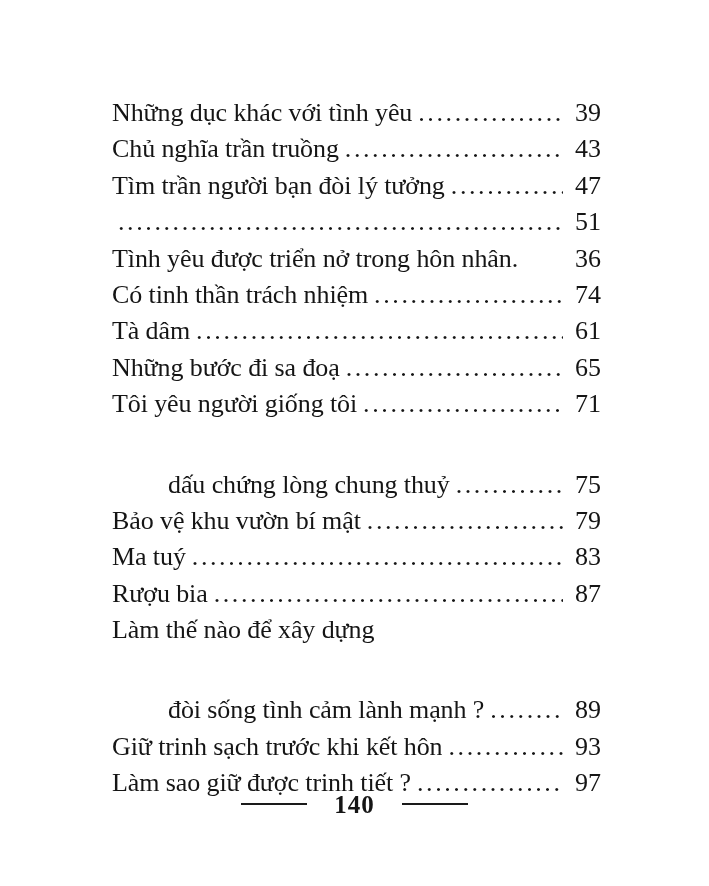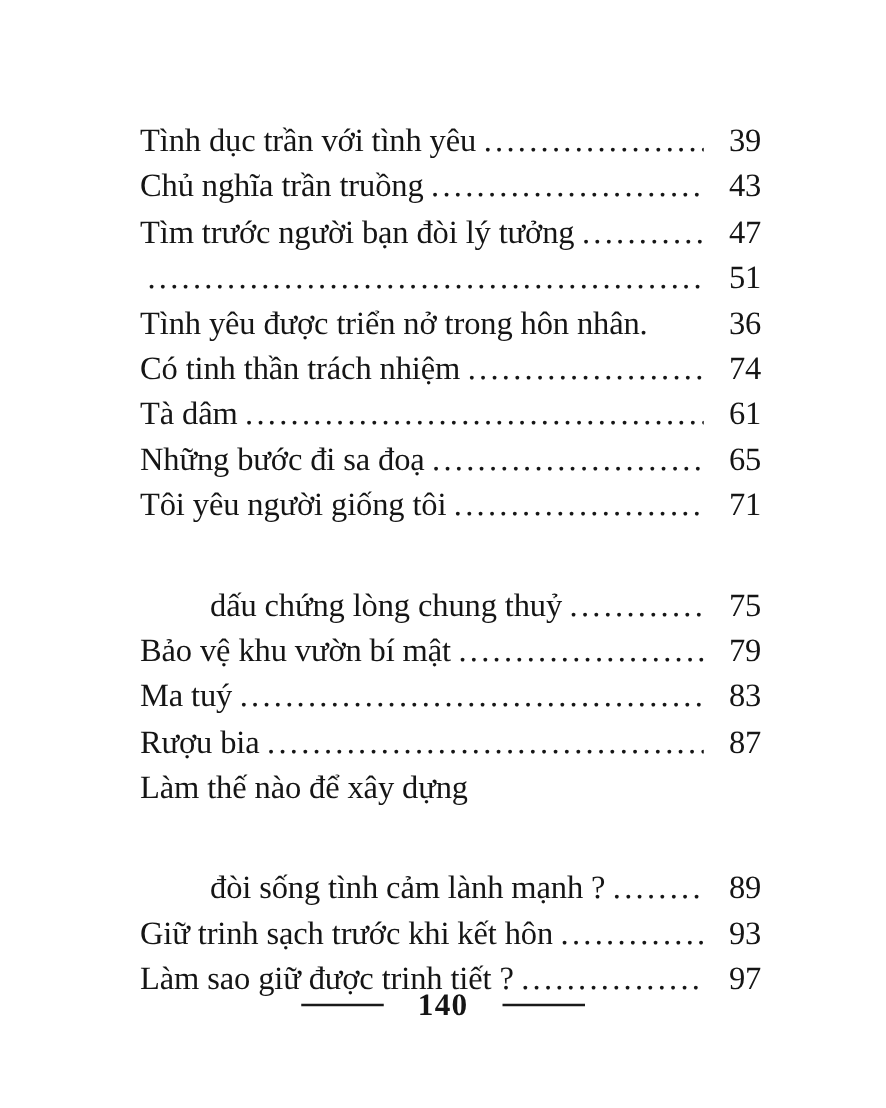--- a/index.html
+++ b/index.html
@@ -49,21 +49,21 @@
     content: "................................................................................";
     letter-spacing: 2.6px;
     font-size: 26px;
   }
   .leader.no-dots::after {
     content: "";
   }
   .pageno {
     flex: 0 0 auto;
     min-width: 34px;
-    text-align: right;
+    text-align: left;
   }
   .footer {
     position: absolute;
     top: 790px;
     left: 0;
     width: 709px;
     height: 28px;
     display: flex;
     justify-content: center;
     align-items: center;
@@ -80,33 +80,33 @@
     font-weight: 700;
     letter-spacing: 1px;
     line-height: 1;
   }
 </style>
 </head>
 <body>
 
 <div class="toc" id="toc">
   <div class="toc-row">
-    <span class="title">Tình dục trần với tình yêu</span>
+    <span class="title">Những dục khác với tình yêu</span>
     <span class="leader"></span>
     <span class="pageno">39</span>
   </div>
 
   <div class="toc-row">
     <span class="title">Chủ nghĩa trần truồng</span>
     <span class="leader"></span>
     <span class="pageno">43</span>
   </div>
 
   <div class="toc-row">
-    <span class="title">Tìm trước người bạn đòi lý tưởng</span>
+    <span class="title">Tìm trần người bạn đòi lý tưởng</span>
     <span class="leader"></span>
     <span class="pageno">47</span>
   </div>
 
   <div class="toc-row">
     <span class="leader"></span>
     <span class="pageno">51</span>
   </div>
 
   <div class="toc-row">

